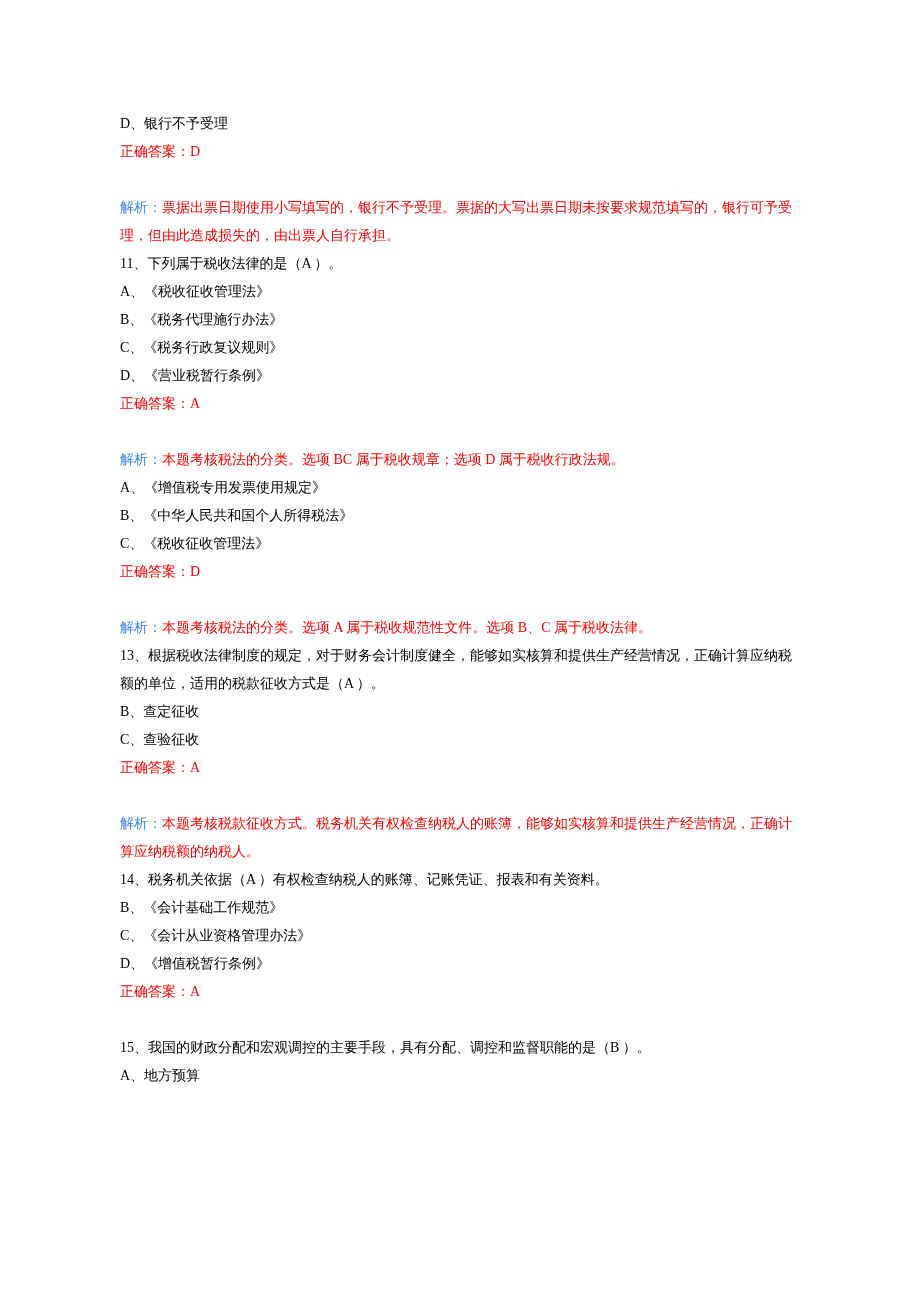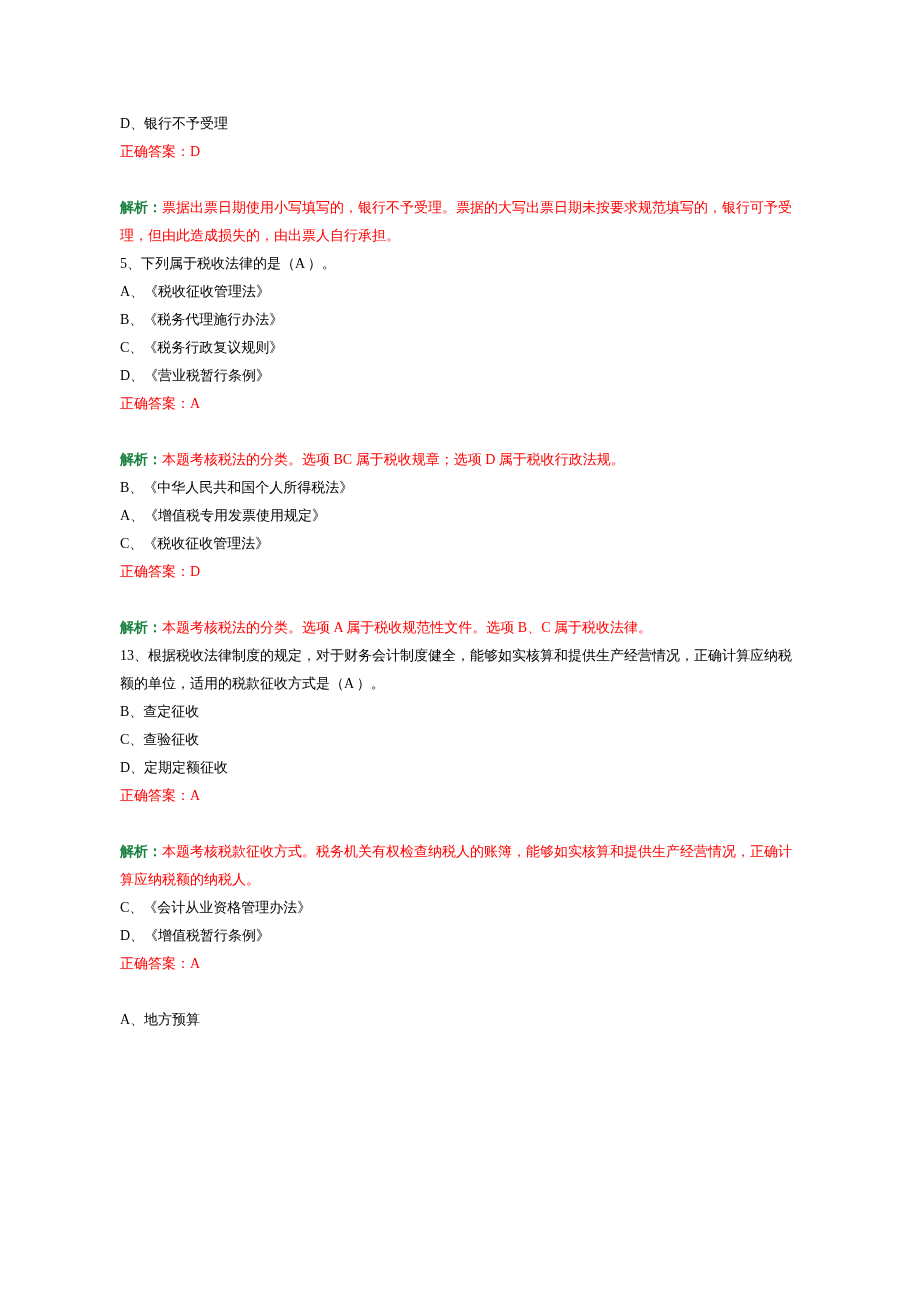--- a/index.html
+++ b/index.html
@@ -17,61 +17,63 @@
     padding: 110px 120px 80px 120px;
     box-sizing: border-box;
   }
   .line {
     display: block;
   }
   .red {
     color: #ff0000;
   }
   .green {
-    color: #15803d;
-    font-weight: bold;
+    color: #3b82f6;
+    font-weight: normal;
   }
   .spacer {
     height: 28px;
   }
 </style>
 </head>
 <body>
 
 <div class="page">
 
   <span class="line">D、银行不予受理</span>
   <span class="line red">正确答案：D</span>
   <div class="spacer"></div>
   <span class="line red"><span class="green">解析：</span><span>票据出票日期使用小写填写的，银行不予受理。票据的大写出票日期未按要求规范填写的，银行可予受理，但由此造成损失的，由出票人自行承担。</span></span>
 
-  <span class="line">5、下列属于税收法律的是（A ）。</span>
+  <span class="line">11、下列属于税收法律的是（A ）。</span>
   <span class="line">A、《税收征收管理法》</span>
   <span class="line">B、《税务代理施行办法》</span>
   <span class="line">C、《税务行政复议规则》</span>
   <span class="line">D、《营业税暂行条例》</span>
   <span class="line red">正确答案：A</span>
   <div class="spacer"></div>
   <span class="line red"><span class="green">解析：</span><span>本题考核税法的分类。选项 BC 属于税收规章；选项 D 属于税收行政法规。</span></span>
 
+  <span class="line">A、《增值税专用发票使用规定》</span>
   <span class="line">B、《中华人民共和国个人所得税法》</span>
-  <span class="line">A、《增值税专用发票使用规定》</span>
   <span class="line">C、《税收征收管理法》</span>
   <span class="line red">正确答案：D</span>
   <div class="spacer"></div>
   <span class="line red"><span class="green">解析：</span><span>本题考核税法的分类。选项 A 属于税收规范性文件。选项 B、C 属于税收法律。</span></span>
 
   <span class="line">13、根据税收法律制度的规定，对于财务会计制度健全，能够如实核算和提供生产经营情况，正确计算应纳税额的单位，适用的税款征收方式是（A ）。</span>
   <span class="line">B、查定征收</span>
   <span class="line">C、查验征收</span>
-  <span class="line">D、定期定额征收</span>
   <span class="line red">正确答案：A</span>
   <div class="spacer"></div>
   <span class="line red"><span class="green">解析：</span><span>本题考核税款征收方式。税务机关有权检查纳税人的账簿，能够如实核算和提供生产经营情况，正确计算应纳税额的纳税人。</span></span>
 
+  <span class="line">14、税务机关依据（A ）有权检查纳税人的账簿、记账凭证、报表和有关资料。</span>
+  <span class="line">B、《会计基础工作规范》</span>
   <span class="line">C、《会计从业资格管理办法》</span>
   <span class="line">D、《增值税暂行条例》</span>
   <span class="line red">正确答案：A</span>
   <div class="spacer"></div>
 
+  <span class="line">15、我国的财政分配和宏观调控的主要手段，具有分配、调控和监督职能的是（B ）。</span>
   <span class="line">A、地方预算</span>
 
 </div>
 
 </body></html>

